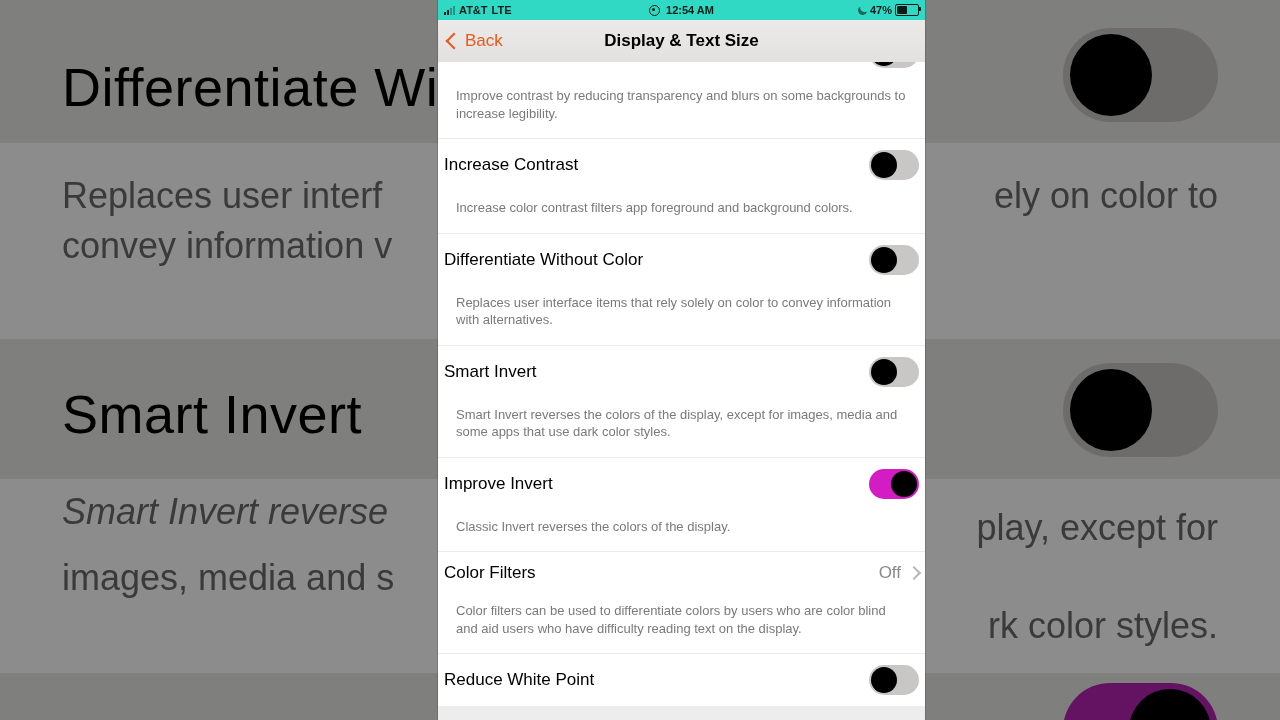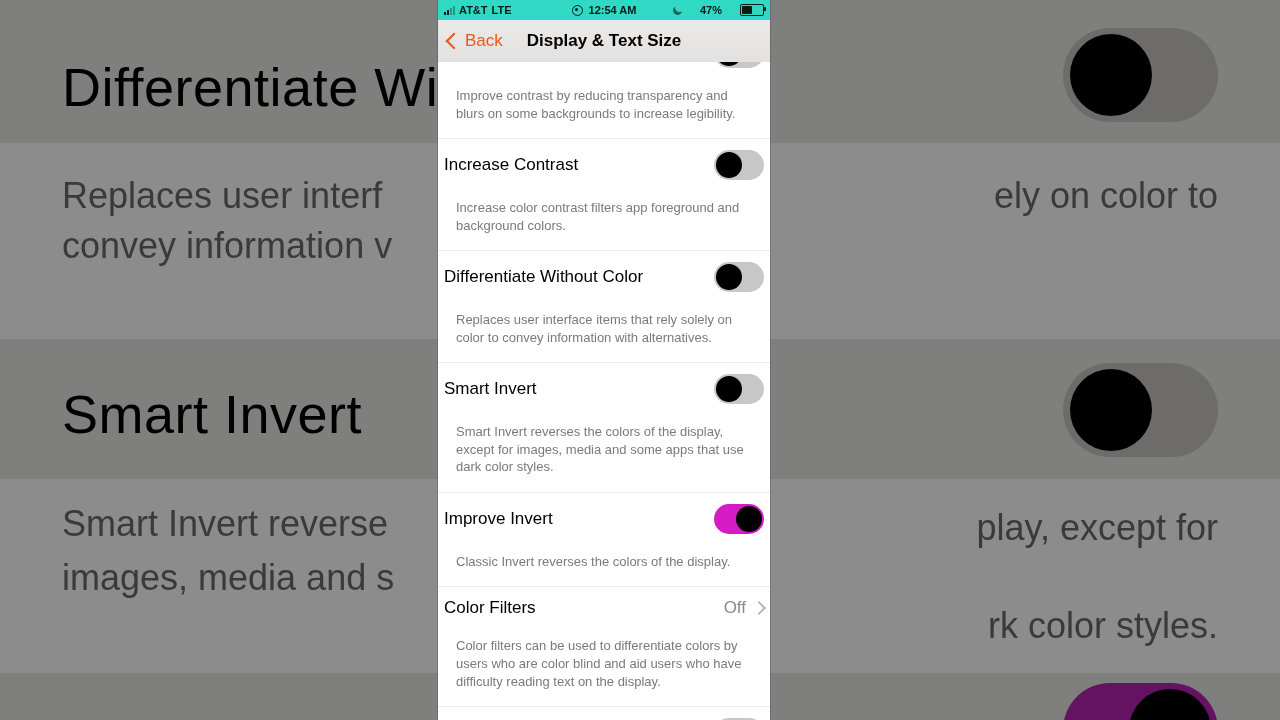--- a/index.html
+++ b/index.html
@@ -67,21 +67,21 @@
   .bg .toggle.on .knob {
     left: auto;
     right: 7px;
   }
 
   
   .phone {
     position: absolute;
     left: 438px;
     top: 0;
-    width: 332px;
+    width: 487px;
     height: 720px;
     background: #eeeded;
     overflow: hidden;
     box-shadow: 0 0 0 1px rgba(0,0,0,0.15);
   }
 
   .statusbar {
     height: 20px;
     background: #2fd9c4;
     display: flex;
@@ -97,21 +97,21 @@
     position: absolute;
     left: 0; right: 0;
     text-align: center;
     pointer-events: none;
   }
   .sb-right {
     position: absolute;
     right: 6px;
     display: flex;
     align-items: center;
-    gap: 18px;
+    gap: 3px;
   }
   .sig {
     display: inline-flex;
     align-items: flex-end;
     gap: 1px;
     height: 10px;
   }
   .sig span {
     width: 2px;
     background: rgba(10,27,24,0.35);
@@ -272,21 +272,21 @@
       <div class="desc" style="position:absolute; top:28px; right:62px; left:auto; text-align:right; padding-left:0;">ely on color to</div>
     </div>
 
     <div class="row" style="top:339px; height:140px;">
       <div class="title" style="position:absolute; top:48px;">Smart Invert</div>
       <div class="toggle" style="top:24px;">
           <div class="knob"></div>
         </div>
     </div>
     <div style="position:absolute; top:479px; left:0; right:0; height:194px; background:#fff;">
-      <div class="desc" style="position:absolute; top:20px;">Smart Invert reverse</div>
+      <div class="desc" style="position:absolute; top:8px;font-style:italic;">Smart Invert reverse</div>
       <div class="desc" style="position:absolute; top:74px;">images, media and s</div>
       <div class="desc" style="position:absolute; top:24px; right:62px; left:auto; padding-left:0;">play, except for</div>
       <div class="desc" style="position:absolute; top:74px; right:62px; left:auto; padding-left:0;margin-top:48px;">rk color styles.</div>
     </div>
 
     <div class="row" style="top:673px; height:100px;">
       <div class="toggle on" style="top:10px;">
           <div class="knob"></div>
         </div>
     </div>

